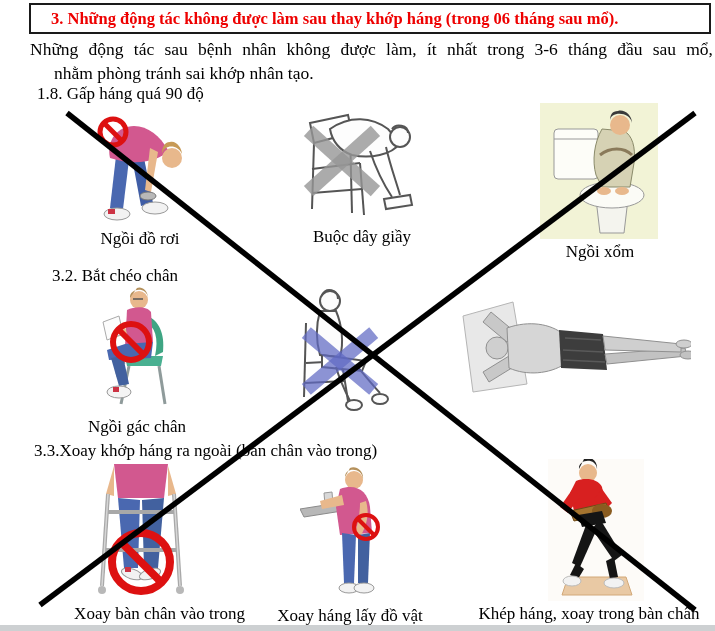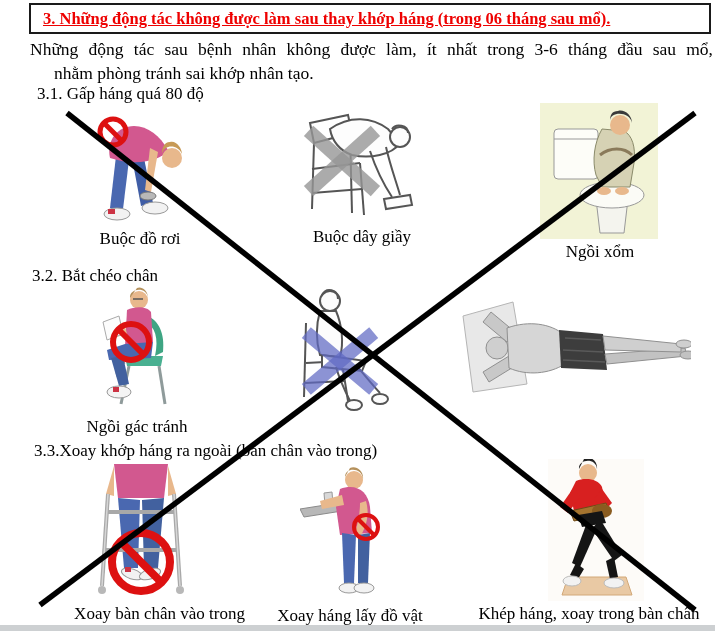--- a/index.html
+++ b/index.html
@@ -7,21 +7,21 @@
     position:relative;width:715px;height:631px;background:#ffffff;overflow:hidden;
     font-family:"Liberation Serif","DejaVu Serif",serif;color:#000;
   }
   .abs{position:absolute;}
   .title-box{
     left:29px;top:3px;width:678px;height:27px;
     border:2px solid #1a1a1a;background:#fff;
     display:flex;align-items:center;
   }
   .title-text{
-    color:#ee0000;font-weight:bold;font-size:16.5px;padding-left:12px;white-space:nowrap;text-decoration:underline;
+    color:#ee0000;font-weight:bold;font-size:16.5px;padding-left:20px;white-space:nowrap;
   }
   .intro{left:30px;top:37px;width:683px;font-size:17.5px;line-height:24px;}
   .intro-l1{text-align:justify;text-align-last:justify;}
   .intro-l2{text-align:left;margin-left:24px;}
   .heading{font-size:17px;white-space:nowrap;}
   .cap{font-size:17px;text-align:center;white-space:nowrap;}
   .fig svg{display:block;}
   .bigx{left:0;top:0;pointer-events:none;}
   .bottom-bar{left:0;top:625px;width:715px;height:6px;background:#cdd0d2;}
 </style>
@@ -32,22 +32,22 @@
 
   <div class="abs title-box">
     <span class="title-text">3.  Những động tác không được làm sau thay khớp háng (trong 06 tháng sau mổ).</span>
   </div>
 
   <div class="abs intro">
     <div class="intro-l1">Những động tác sau bệnh nhân không được làm, ít nhất trong 3-6 tháng đầu sau mổ,</div>
     <div class="intro-l2">nhằm phòng tránh sai khớp nhân tạo.</div>
   </div>
 
-  <div class="abs heading" style="left:37px;top:84px;">3.1. Gấp háng quá 80 độ</div>
-  <div class="abs heading" style="left:32px;top:266px;">3.2. Bắt chéo chân</div>
+  <div class="abs heading" style="left:37px;top:84px;">1.8. Gấp háng quá 90 độ</div>
+  <div class="abs heading" style="left:52px;top:266px;">3.2. Bắt chéo chân</div>
   <div class="abs heading" style="left:34px;top:441px;">3.3.Xoay khớp háng ra ngoài (bàn chân vào trong)</div>
 
   <div class="abs fig" style="left:88px;top:104px;">
     <svg width="104" height="126" viewBox="0 0 104 126">
       <path d="M28,52 L22,104 L35,105 L41,56 Z" fill="#4a68b0"></path>
       <path d="M44,54 L53,102 L65,99 L56,54 Z" fill="#3f5da6"></path>
       <ellipse cx="29" cy="110" rx="13" ry="6" fill="#f2f2f2" stroke="#999"></ellipse>
       <rect x="20" y="105" width="7" height="5" fill="#cc3344"></rect>
       <ellipse cx="67" cy="104" rx="13" ry="6" fill="#f2f2f2" stroke="#999"></ellipse>
       <path d="M22,54 C18,36 30,22 46,22 C60,22 72,32 80,46 C72,58 46,62 22,54 Z" fill="#d2588f"></path>
@@ -232,25 +232,25 @@
       <path d="M30,56 L54,52 L58,64 L34,68 Z" fill="#151515"></path>
       <path d="M52,60 L74,96 L66,102 L44,70 Z" fill="#151515"></path>
       <path d="M38,66 L24,104 L32,108 L48,72 Z" fill="#151515"></path>
       <path d="M66,98 L70,118 L62,120 L58,102 Z" fill="#151515"></path>
       <path d="M28,104 L22,116 L30,120 L36,110 Z" fill="#151515"></path>
       <ellipse cx="66" cy="124" rx="10" ry="5" fill="#f2f2f2" stroke="#bbbbbb"></ellipse>
       <ellipse cx="24" cy="122" rx="9" ry="5" fill="#f2f2f2" stroke="#bbbbbb"></ellipse>
     </svg>
   </div>
 
-  <div class="abs cap" style="left:55px;top:229px;width:170px;">Buộc đồ rơi</div>
+  <div class="abs cap" style="left:55px;top:229px;width:170px;">Ngồi đồ rơi</div>
   <div class="abs cap" style="left:277px;top:227px;width:170px;">Buộc dây giầy</div>
   <div class="abs cap" style="left:515px;top:242px;width:170px;">Ngồi xổm</div>
 
-  <div class="abs cap" style="left:52px;top:417px;width:170px;">Ngồi gác tránh</div>
+  <div class="abs cap" style="left:52px;top:417px;width:170px;">Ngồi gác chân</div>
 
   <div class="abs cap" style="left:35px;top:604px;width:210px;text-align:right;">Xoay bàn chân vào trong</div>
   <div class="abs cap" style="left:245px;top:606px;width:210px;">Xoay háng lấy đồ vật</div>
   <div class="abs cap" style="left:460px;top:604px;width:258px;">Khép háng, xoay trong bàn chân</div>
 
   <svg class="abs bigx" width="715" height="631" viewBox="0 0 715 631">
     <line x1="67" y1="113" x2="695" y2="610" stroke="#000000" stroke-width="5.5"></line>
     <line x1="695" y1="113" x2="40" y2="605" stroke="#000000" stroke-width="5.5"></line>
   </svg>
 

